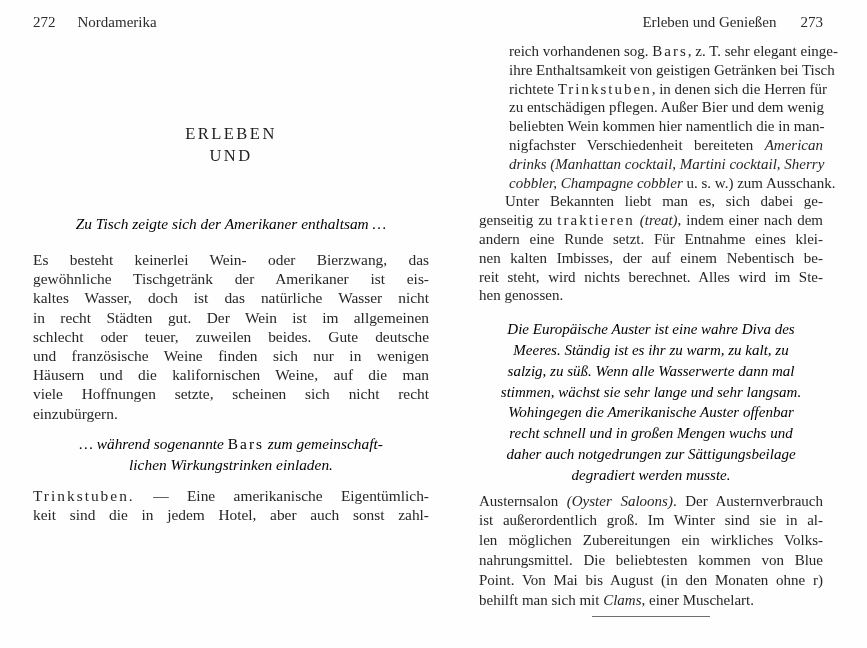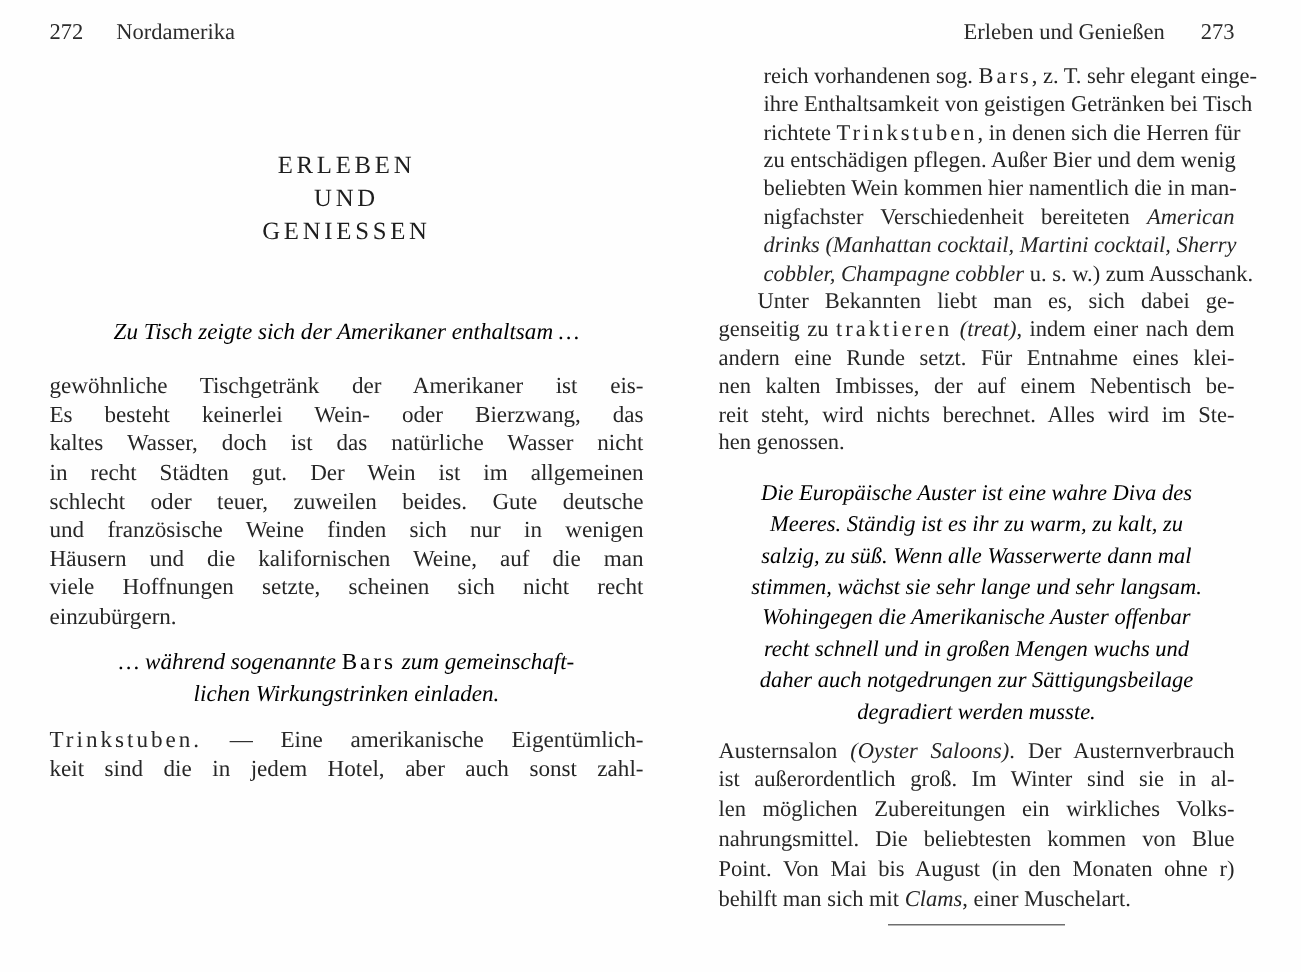--- a/index.html
+++ b/index.html
@@ -16,21 +16,21 @@
   .page.rightp { width: 434px; padding: 13px 44px 0 46px; }
 
   .pagehead {
     display: flex; align-items: baseline;
     font-size: 15px; line-height: 18px; color: #2b2b2b;
   }
   .pagehead.hl { justify-content: flex-start; gap: 22px; }
   .pagehead.hr { justify-content: flex-end; gap: 24px; }
 
   .chapter-title {
-    margin-top: 68px;
+    margin-top: 92px;
     text-align: center;
     font-size: 16.5px; line-height: 22px;
     letter-spacing: 2.5px;
     color: #1e1e1e;
   }
 
   .line { white-space: nowrap; }
 
   .para { font-size: 15.4px; line-height: 19.2px; }
   .para .line { text-align: justify; text-align-last: justify; }
@@ -73,30 +73,29 @@
 
   <div class="page leftp">
     <div class="pagehead hl">
       <span>272</span>
       <span>Nordamerika</span>
     </div>
 
     <div class="chapter-title">
       <div>ERLEBEN</div>
       <div>UND</div>
-      <div>GENIESSEN</div>
     </div>
 
     <div class="quote q1">
         <div class="line endline"><span class="seg-i">Zu Tisch zeigte sich der Amerikaner enthaltsam …</span></div>
       </div>
 
     <div class="para p1">
+        <div class="line"><span class="seg-n">Es besteht keinerlei Wein- oder Bierzwang, das</span></div>
         <div class="line"><span class="seg-n">gewöhnliche Tischgetränk der Amerikaner ist eis-</span></div>
-        <div class="line"><span class="seg-n">Es besteht keinerlei Wein- oder Bierzwang, das</span></div>
         <div class="line"><span class="seg-n">kaltes Wasser, doch ist das natürliche Wasser nicht</span></div>
         <div class="line"><span class="seg-n">in recht Städten gut. Der Wein ist im allgemeinen</span></div>
         <div class="line"><span class="seg-n">schlecht oder teuer, zuweilen beides. Gute deutsche</span></div>
         <div class="line"><span class="seg-n">und französische Weine finden sich nur in wenigen</span></div>
         <div class="line"><span class="seg-n">Häusern und die kalifornischen Weine, auf die man</span></div>
         <div class="line"><span class="seg-n">viele Hoffnungen setzte, scheinen sich nicht recht</span></div>
         <div class="line endline"><span class="seg-n">einzubürgern.</span></div>
       </div>
 
     <div class="quote q2">

